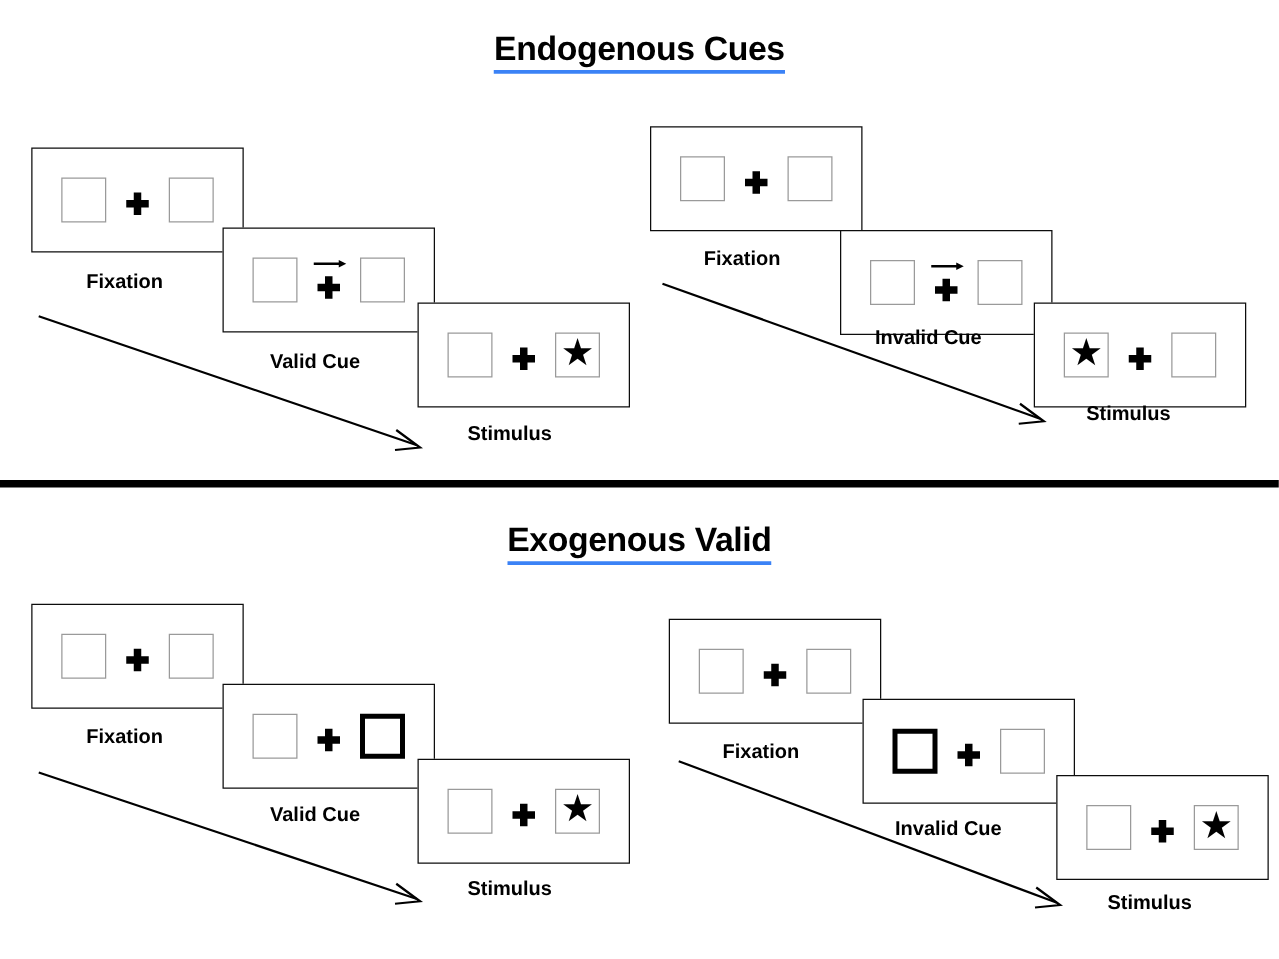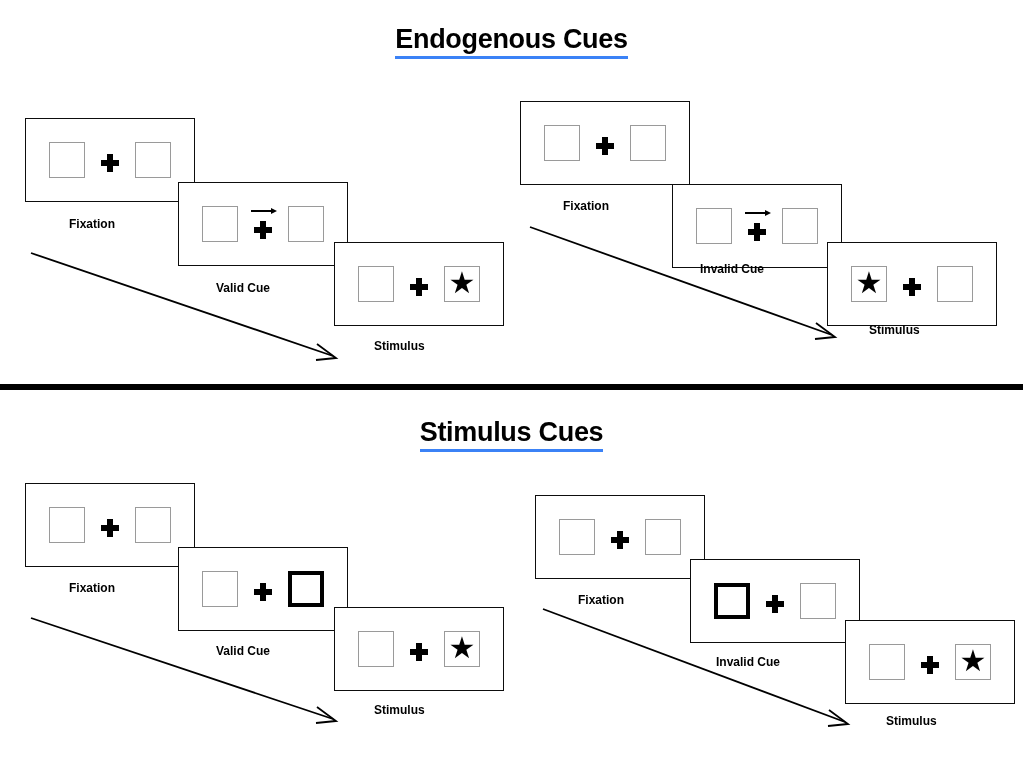--- a/index.html
+++ b/index.html
@@ -136,21 +136,21 @@
     width: 0;
     height: 0;
     border-left: 6px solid #000000;
     border-top: 3.6px solid transparent;
     border-bottom: 3.6px solid transparent;
   }
 
   
   .caption {
     position: absolute;
-    font-size: 12px;
+    font-size: 16px;
     font-weight: bold;
     white-space: nowrap;
     color: #000000;
   }
 
   
   .timeline-arrow {
     position: absolute;
     overflow: visible;
   }
@@ -246,21 +246,21 @@
 <div class="caption" style="left:869px; top:323px;">Stimulus</div>
 
 <svg class="timeline-arrow" style="left:527px; top:222px; width:325px; height:125px;" viewBox="0 0 325 125">
   <line x1="3" y1="5" x2="305" y2="113" stroke="#000000" stroke-width="1.8"></line>
   <polyline points="289,101 308,115 288,117" fill="none" stroke="#000000" stroke-width="1.8"></polyline>
 </svg>
 
 <div id="section-divider"></div>
 
 <div class="section-title" id="title-exogenous">
-  <span>Stimulus Cues</span>
+  <span>Exogenous Valid</span>
 </div>
 
 <div class="screen" style="left:25px; top:483px; width:170px; height:84px;">
   <div class="screen-inner">
     <div class="box"></div>
     <div class="cue-col">
       <div class="cross"></div>
     </div>
     <div class="box"></div>
   </div>

